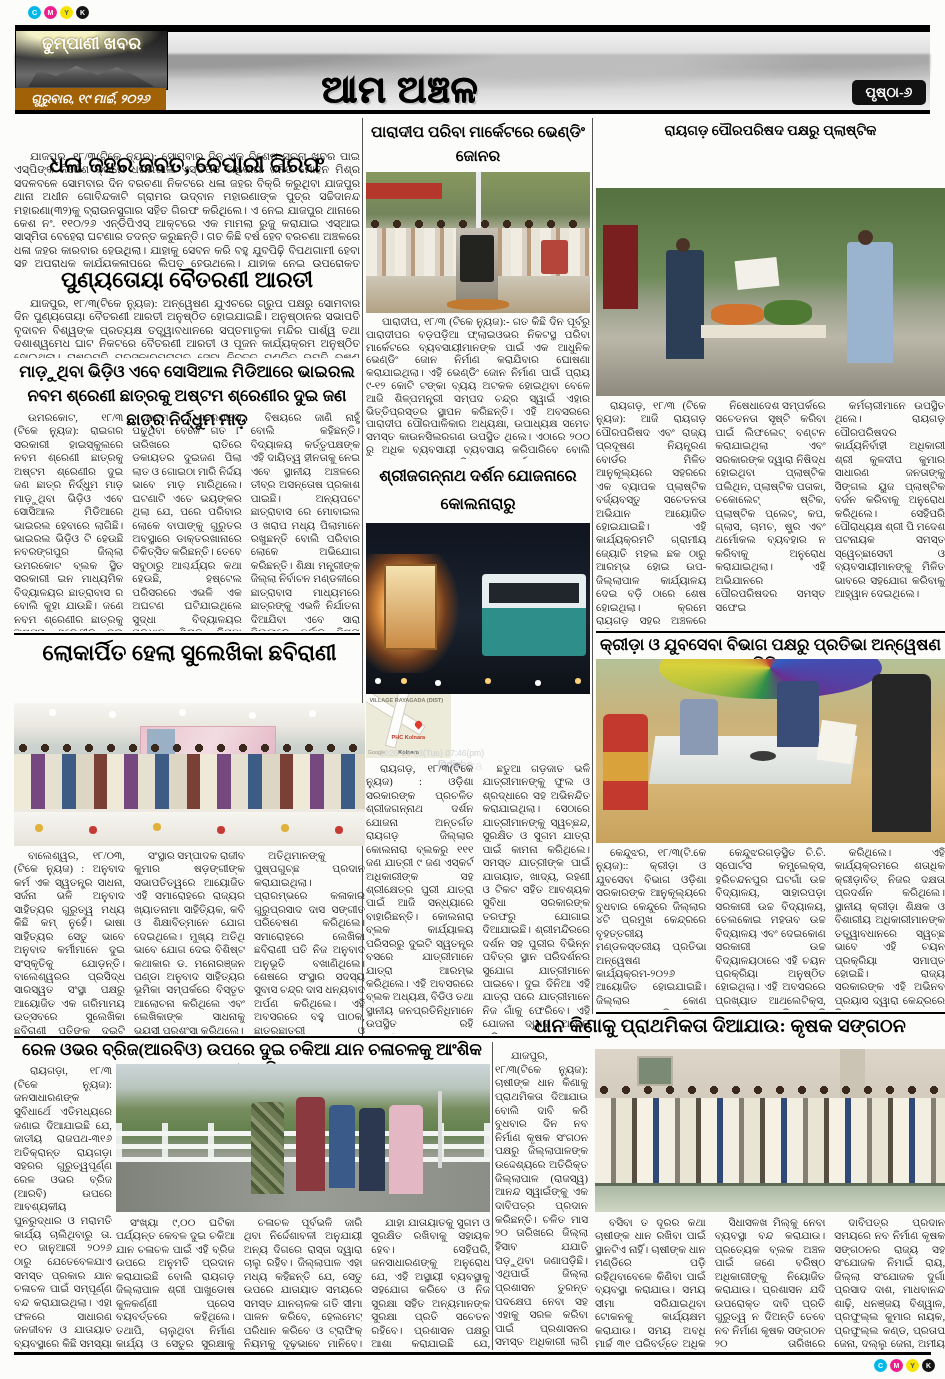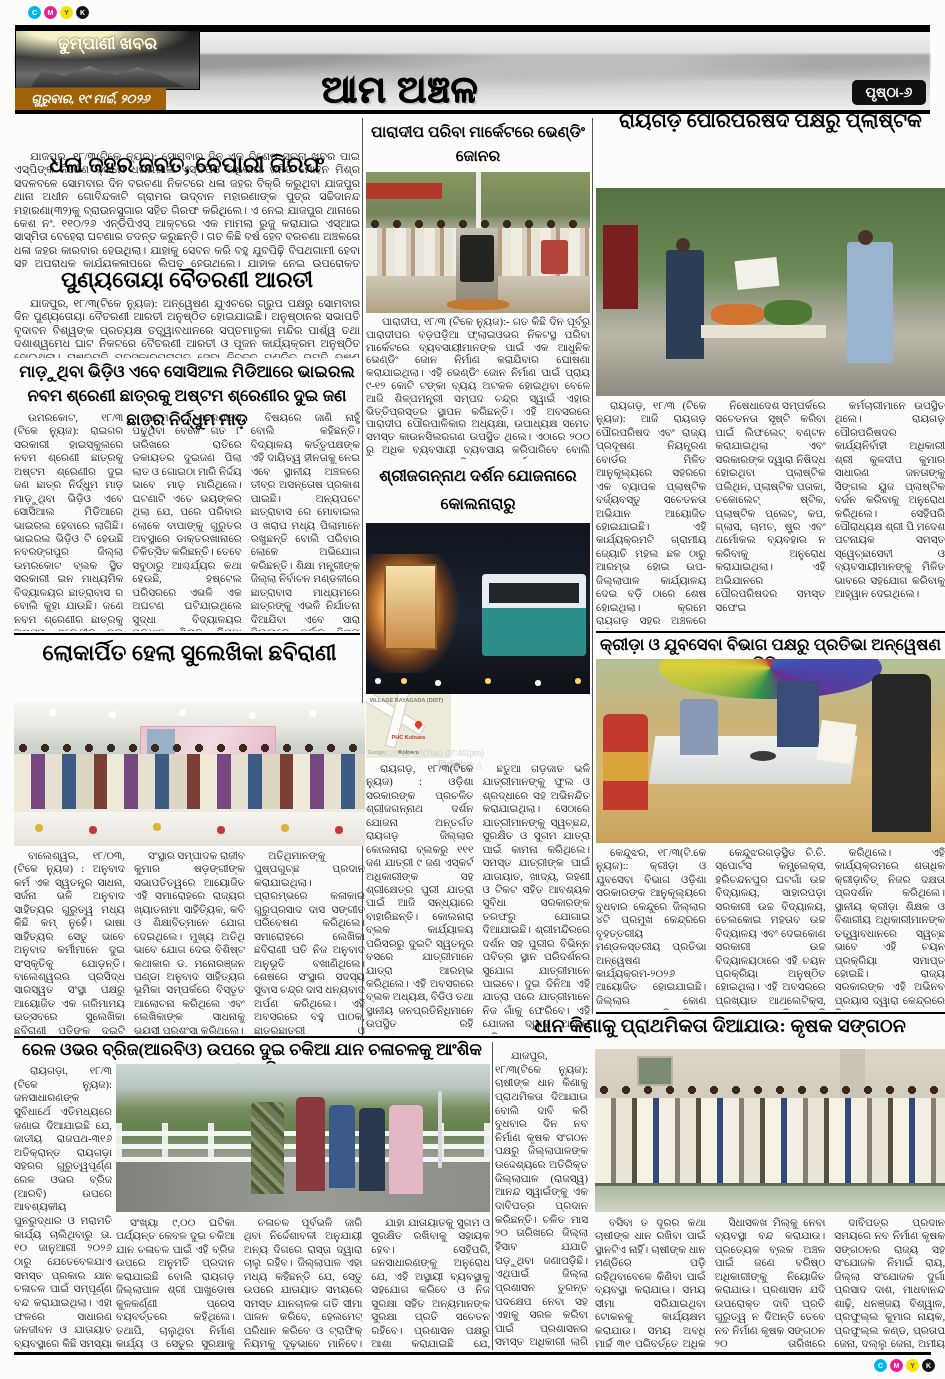--- a/index.html
+++ b/index.html
@@ -14,21 +14,21 @@
   .mast-photo{background:linear-gradient(180deg,#f2f2f2 0%,#dcdcdc 30%,#c8c8c8 55%,#efefef 100%);}
   .mast-photo .ridge{position:absolute;left:0;right:0;top:28%;height:46%;
         background:
           radial-gradient(60% 120% at 18% 0%,#9a9a9a 0 30%,transparent 60%),
           radial-gradient(50% 140% at 55% 10%,#bdbdbd 0 35%,transparent 65%),
           radial-gradient(55% 130% at 86% 0%,#a8a8a8 0 30%,transparent 60%);
         filter:blur(1px);}
   .logo-box{background:
           radial-gradient(120% 90% at 30% 0%,#f5f2c8 0 18%,transparent 55%),
           linear-gradient(180deg,#1c1c1c 0%,#3a3a3a 45%,#6b6b6b 75%,#4a4a4a 100%);
-        border:1px solid #000;padding-left:32px;}
+        border:1px solid #000;}
   .logo-hut{position:absolute;left:8%;bottom:2px;width:84%;height:46%;
         background:linear-gradient(180deg,transparent 0 10%,#777 25%,#555 55%,#333 100%);
         clip-path:polygon(0 100%,8% 35%,22% 60%,38% 20%,55% 55%,70% 25%,85% 60%,100% 100%);}
   .logo-title{position:absolute;left:0;right:0;top:3px;text-align:center;color:#fff;
         font:bold 17px "Liberation Serif",serif;text-shadow:0 0 4px #e8d86b,0 0 2px #000;}
   .date-bar{background:#a16207;color:#fff;display:flex;align-items:center;justify-content:center;
         font:italic bold 12.5px "Liberation Serif",serif;}
   .section-title{font:bold 37px "Liberation Serif",serif;color:#000;text-align:center;letter-spacing:1px;
         -webkit-text-stroke:1px #000;text-shadow:2px 2px 0 #bbb,0 0 2px #fff;}
   .page-box{background:#111;color:#fff;border-radius:5px;display:flex;align-items:center;justify-content:center;
@@ -176,21 +176,21 @@
       <div class="pl w-temp" style="right:6%;top:38%;">23°C</div>
       <div class="pl w-temp" style="right:6%;top:62%;">73°F</div>
       <div class="pl w-dt" style="left:6%;bottom:6%;">2026-03-03(Tue)  07:46(pm)</div>
     </div>
   </div>
   <div class="abs cols" style="left:366px;top:762px;width:224px;height:272px;">
     <div class="c">ରାୟଗଡ଼, ୧୮/୩(ଟିକେ ନ୍ୟୁଜ) : ଓଡ଼ିଶା ସରକାରଙ୍କ ପ୍ରଚଳିତ ଶ୍ରୀଜଗନ୍ନାଥ ଦର୍ଶନ ଯୋଜନା ଅନ୍ତର୍ଗତ ରାୟଗଡ଼ ଜିଲ୍ଲାର କୋଲନାରା ବ୍ଲକରୁ ୧୧୧ ଜଣ ଯାତ୍ରୀ ୯ ଜଣ ଏସ୍କର୍ଟ ଅଧିକାରୀଙ୍କ ସହ ଶ୍ରୀକ୍ଷେତ୍ର ପୁରୀ ଯାତ୍ରା ପାଇଁ ଆଜି ସନ୍ଧ୍ୟାରେ ବାହାରିଛନ୍ତି। କୋଲନାରା ବ୍ଲକ କାର୍ଯ୍ୟାଳୟ ପରିସରରୁ ଦୁଇଟି ସ୍ୱତନ୍ତ୍ର ବସରେ ଯାତ୍ରୀମାନେ ଯାତ୍ରା ଆରମ୍ଭ କରିଥିଲେ। ଏହି ଅବସରରେ ବ୍ଲକ ଅଧ୍ୟକ୍ଷ, ବିଡିଓ ତଥା ସ୍ଥାନୀୟ ଜନପ୍ରତିନିଧିମାନେ ଉପସ୍ଥିତ ରହି ଯାତ୍ରୀମାନଙ୍କୁ ଶୁଭେଚ୍ଛା ଜଣାଇଥିଲେ। ଯାତ୍ରା ପୂର୍ବରୁ ସମସ୍ତ ଯାତ୍ରୀଙ୍କ ସ୍ୱାସ୍ଥ୍ୟ ପରୀକ୍ଷା କରାଯାଇଥିଲା ଏବଂ ପରିଚୟ ପତ୍ର ପ୍ରଦାନ କରାଯାଇଥିଲା। ବରିଷ୍ଠ ନାଗରିକମାନଙ୍କ ପାଇଁ ସ୍ୱତନ୍ତ୍ର ସେବା ବ୍ୟବସ୍ଥା କରାଯାଇଛି।</div>
     <div class="c">ଛତୁଆ ଗଡ଼ଜାତ ଭଳି ଯାତ୍ରୀମାନଙ୍କୁ ଫୁଲ ଓ ଶ୍ରଦ୍ଧାରେ ସହ ଅଭିନନ୍ଦିତ କରାଯାଇଥିଲା। ସେଠାରେ ଯାତ୍ରୀମାନଙ୍କୁ ସ୍ୱଚ୍ଛନ୍ଦ, ସୁରକ୍ଷିତ ଓ ସୁଗମ ଯାତ୍ରା ପାଇଁ କାମନା କରିଥିଲେ। ସମସ୍ତ ଯାତ୍ରୀଙ୍କ ପାଇଁ ଯାତାୟାତ, ଖାଦ୍ୟ, ରହଣୀ ଓ ଟିକଟ ସହିତ ଆବଶ୍ୟକ ସୁବିଧା ସରକାରଙ୍କ ତରଫରୁ ଯୋଗାଇ ଦିଆଯାଇଛି। ଶ୍ରୀମନ୍ଦିରରେ ଦର୍ଶନ ସହ ପୁରୀର ବିଭିନ୍ନ ପବିତ୍ର ସ୍ଥାନ ପରିଦର୍ଶନର ସୁଯୋଗ ଯାତ୍ରୀମାନେ ପାଇବେ। ଦୁଇ ଦିନିଆ ଏହି ଯାତ୍ରା ପରେ ଯାତ୍ରୀମାନେ ନିଜ ଗାଁକୁ ଫେରିବେ। ଏହି ଯୋଜନା ଦ୍ୱାରା ଅନେକ ଗରିବ ଓ ବୟସ୍କ ଶ୍ରଦ୍ଧାଳୁ ପ୍ରଥମ ଥର ପାଇଁ ଶ୍ରୀଜଗନ୍ନାଥଙ୍କ ଦର୍ଶନ କରିପାରିବେ ବୋଲି ସ୍ଥାନୀୟ ବାସିନ୍ଦା କୃତଜ୍ଞତା ପ୍ରକାଶ କରିଛନ୍ତି।</div>
   </div>
 
-  <div class="abs hl" style="left:596px;top:104px;width:349px;font-size:20px;line-height:1.6;">
+  <div class="abs hl" style="left:596px;top:120px;width:349px;font-size:14px;line-height:1.6;">
     <div>ରାୟଗଡ଼ ପୌରପରିଷଦ ପକ୍ଷରୁ ପ୍ଲାଷ୍ଟିକ</div>
   </div>
   <div class="photo" id="photo-rayagada" style="left:596px;top:188px;width:349px;height:208px;">
     <div class="pl" style="left:20%;top:30%;width:11%;height:52%;background:#2c3e55;border-radius:4px 4px 0 0;"></div>
     <div class="pl" style="left:23%;top:24%;width:14px;height:14px;border-radius:50%;background:#4a3226;"></div>
     <div class="pl" style="left:72%;top:26%;width:13%;height:58%;background:#9ab4cf;border-radius:4px 4px 0 0;"></div>
     <div class="pl" style="left:75%;top:20%;width:15px;height:15px;border-radius:50%;background:#4a3226;"></div>
     <div class="pl" style="left:33%;top:56%;width:15%;height:10%;background:#d1722e;border-radius:40%;"></div>
     <div class="pl" style="left:48%;top:54%;width:14%;height:12%;background:#4e7a33;border-radius:40%;"></div>
     <div class="pl" style="left:30%;top:66%;width:36%;height:6%;background:#e8e2d2;"></div>

